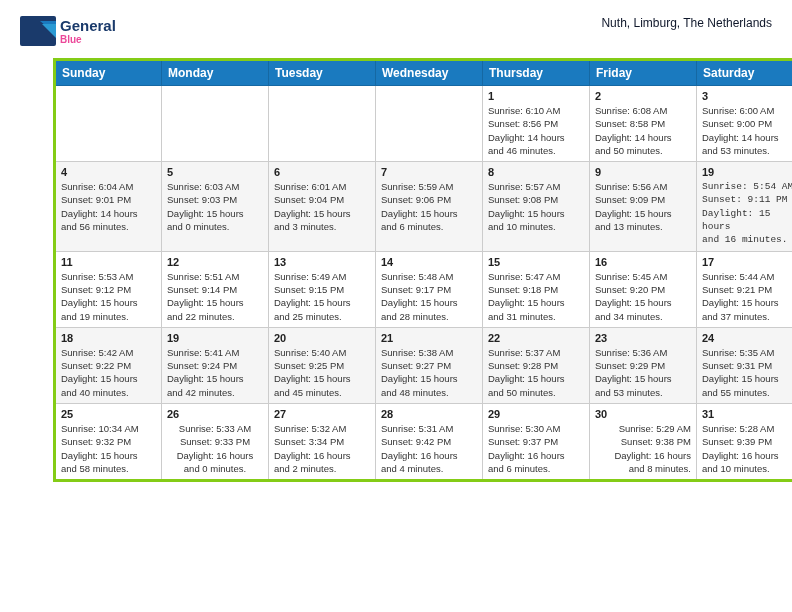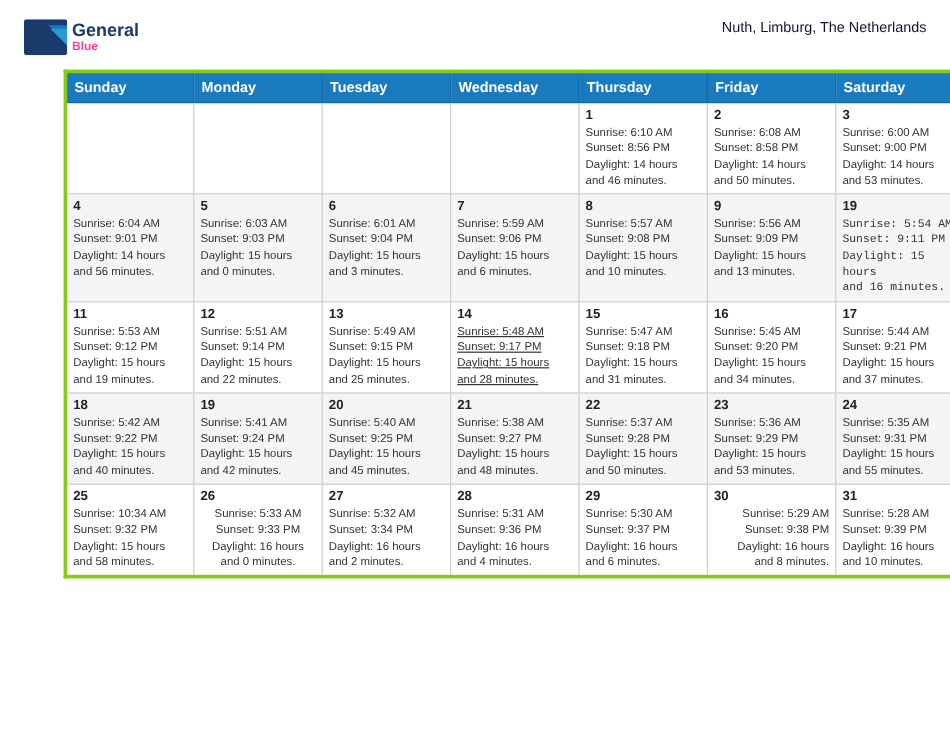--- a/index.html
+++ b/index.html
@@ -206,21 +206,21 @@
         </td>
         <td>
           <span class="day-num">13</span>
           <div class="day-info" style="white-space: pre-line;">Sunrise: 5:49 AM
 Sunset: 9:15 PM
 Daylight: 15 hours
 and 25 minutes.</div>
         </td>
         <td>
           <span class="day-num">14</span>
-          <div class="day-info" style="white-space: pre-line; text-decoration: underline;">Sunrise: 5:48 AM
+          <div class="day-info" style="white-space: pre-line;">Sunrise: 5:48 AM
 Sunset: 9:17 PM
 Daylight: 15 hours
 and 28 minutes.</div>
         </td>
         <td>
           <span class="day-num">15</span>
           <div class="day-info" style="white-space: pre-line;">Sunrise: 5:47 AM
 Sunset: 9:18 PM
 Daylight: 15 hours
 and 31 minutes.</div>
@@ -309,21 +309,21 @@
         <td>
           <span class="day-num">27</span>
           <div class="day-info" style="white-space: pre-line;">Sunrise: 5:32 AM
 Sunset: 3:34 PM
 Daylight: 16 hours
 and 2 minutes.</div>
         </td>
         <td>
           <span class="day-num">28</span>
           <div class="day-info" style="white-space: pre-line;">Sunrise: 5:31 AM
-Sunset: 9:36 PM
+Sunset: 9:42 PM
 Daylight: 16 hours
 and 4 minutes.</div>
         </td>
         <td>
           <span class="day-num">29</span>
           <div class="day-info" style="white-space: pre-line;">Sunrise: 5:30 AM
 Sunset: 9:37 PM
 Daylight: 16 hours
 and 6 minutes.</div>
         </td>

